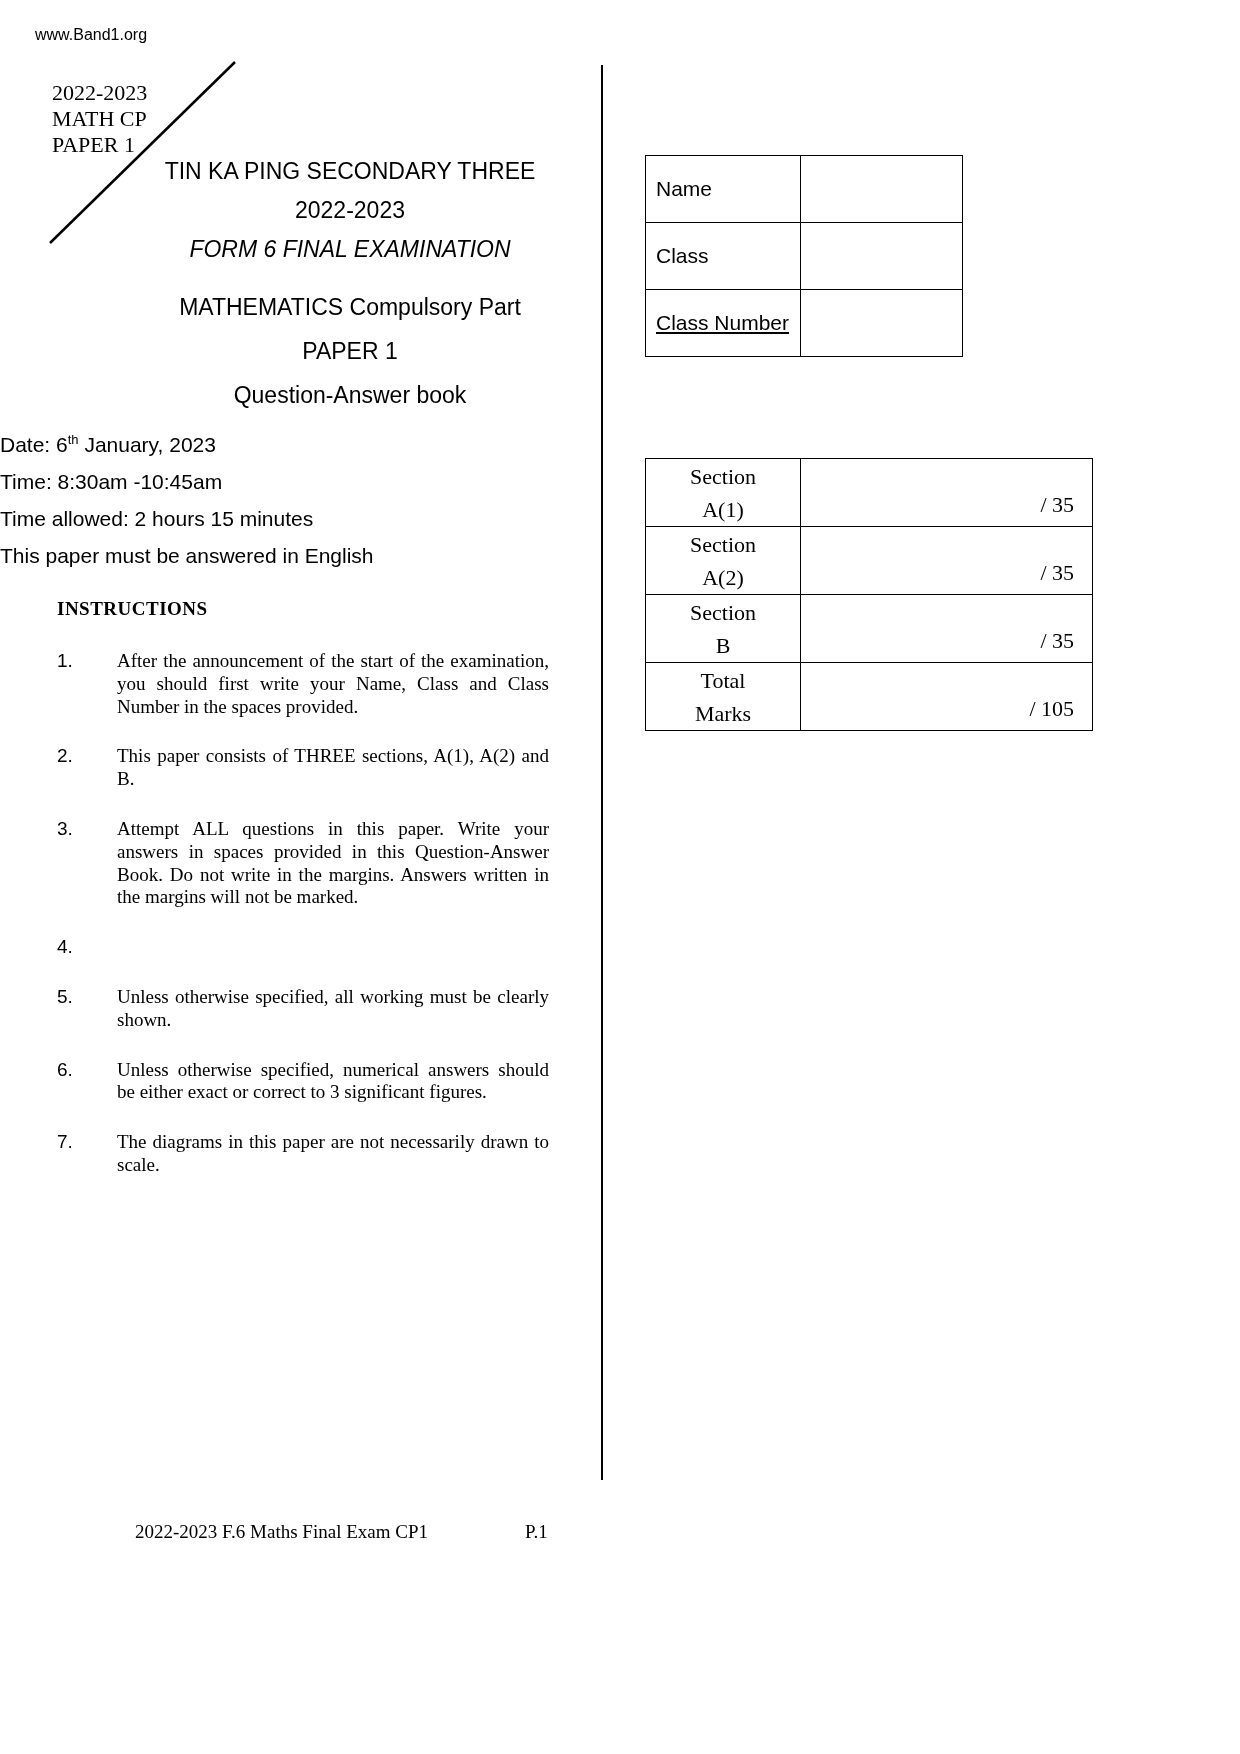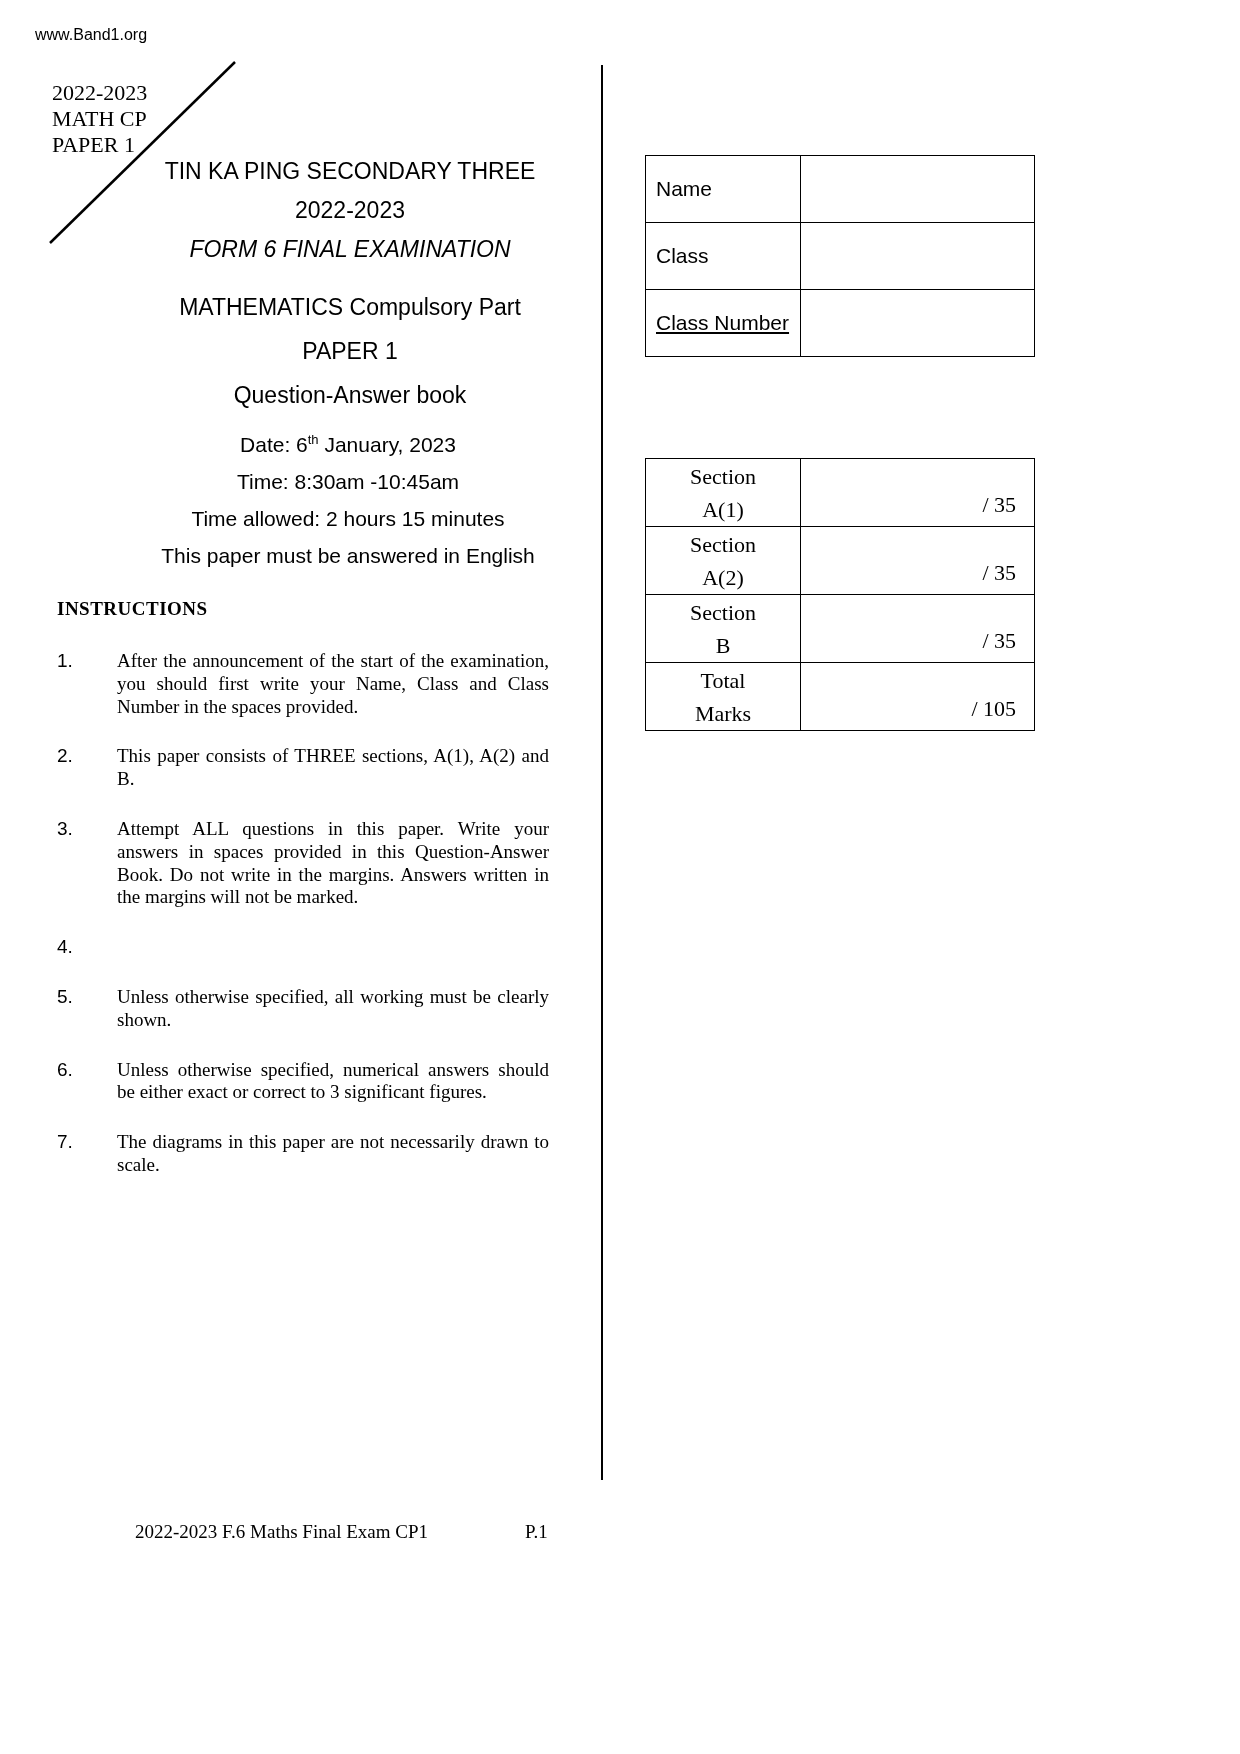--- a/index.html
+++ b/index.html
@@ -13,47 +13,47 @@
     font-family:"Liberation Serif", serif; font-size:22px; line-height:1.18;
   }
   .diag { position:absolute; left:45px; top:55px; }
   .vdivider { position:absolute; left:601px; top:65px; width:2px; height:1415px; background:#000; }
 
   .header { position:absolute; left:0; top:158px; width:700px; text-align:center; font-size:23px; }
   .h-line { margin-bottom:12px; }
   .h-line.gap { margin-bottom:31px;font-style:italic; }
   .h-bold { font-weight:normal; margin-bottom:17px; }
 
-  .details { position:absolute; left:8px; top:432px; width:680px; text-align:center; font-size:21px; }
+  .details { position:absolute; left:0; top:432px; width:680px; font-size:21px; }
   .d-line { margin-bottom:13px; }
   sup { font-size:13px; }
 
   .instructions { position:absolute; left:57px; top:598px; width:492px; }
   .instr-heading {
     font-family:"Liberation Serif", serif; font-weight:bold; font-size:19px;
     letter-spacing:0.5px; margin-bottom:30px;
   }
   .instr-item { display:flex; margin-bottom:27px; font-family:"Liberation Serif", serif; font-size:19px; line-height:1.2; }
   .instr-num { width:60px; flex:0 0 60px; font-family:"Liberation Sans", sans-serif; font-size:19px; }
   .instr-text { flex:1; text-align:justify; }
 
   .info-table {
-    position:absolute; left:645px; top:155px; width:390px;
+    position:absolute; left:645px; top:155px; width:318px;
     border:1px solid #000; box-sizing:border-box;
   }
   .info-row { display:flex; height:66px; border-bottom:1px solid #000; }
   .info-row:last-child { border-bottom:none;text-decoration:underline; }
   .info-label {
     flex:0 0 155px; border-right:1px solid #000; display:flex; align-items:center;
     padding-left:10px; font-size:21px; box-sizing:border-box;
   }
   .info-blank { flex:1; }
 
   .marks-table {
-    position:absolute; left:645px; top:458px; width:390px;
+    position:absolute; left:645px; top:458px; width:448px;
     border:1px solid #000; box-sizing:border-box;
     font-family:"Liberation Serif", serif;
   }
   .marks-row { display:flex; height:67px; border-bottom:1px solid #000; }
   .marks-row:last-child { border-bottom:none; }
   .marks-label {
     flex:0 0 155px; border-right:1px solid #000; text-align:center; font-size:22px;
     display:flex; flex-direction:column; justify-content:center; line-height:1.5;
     box-sizing:border-box;
   }

